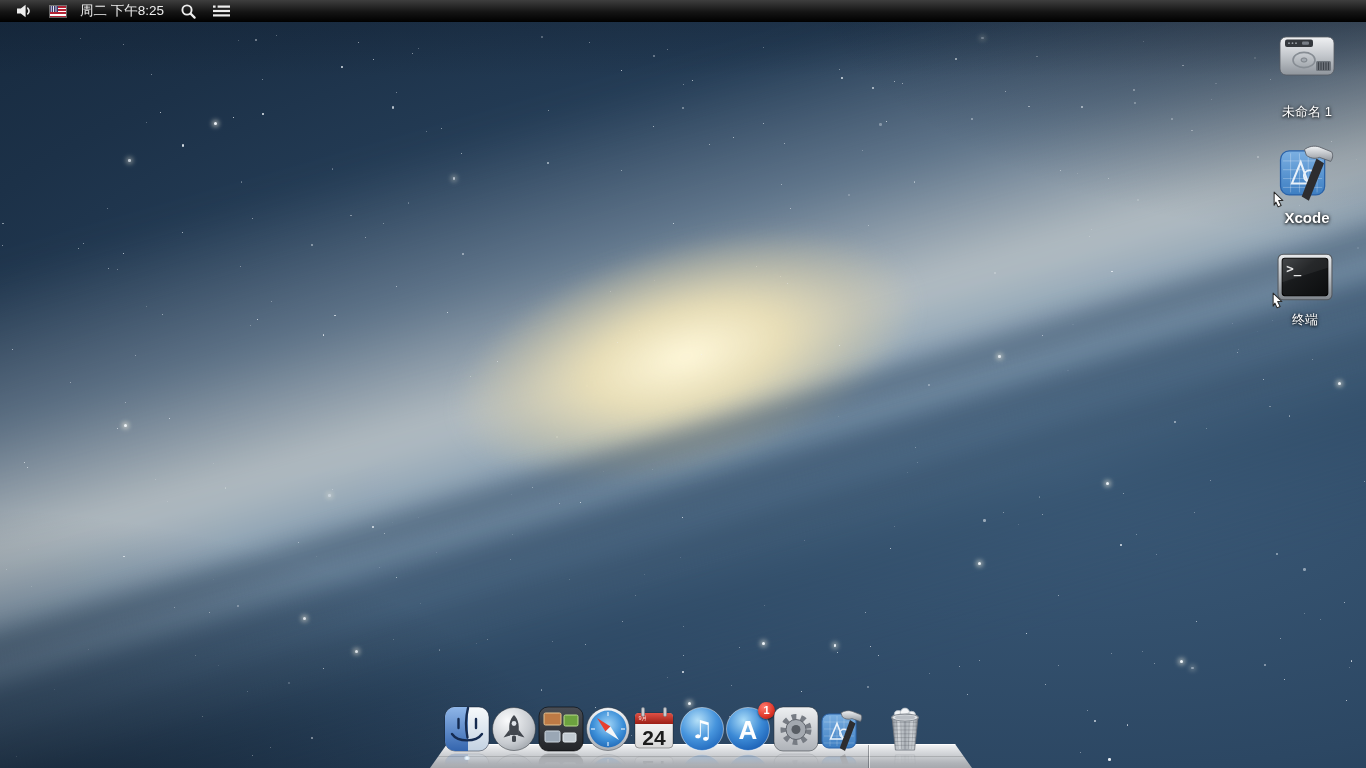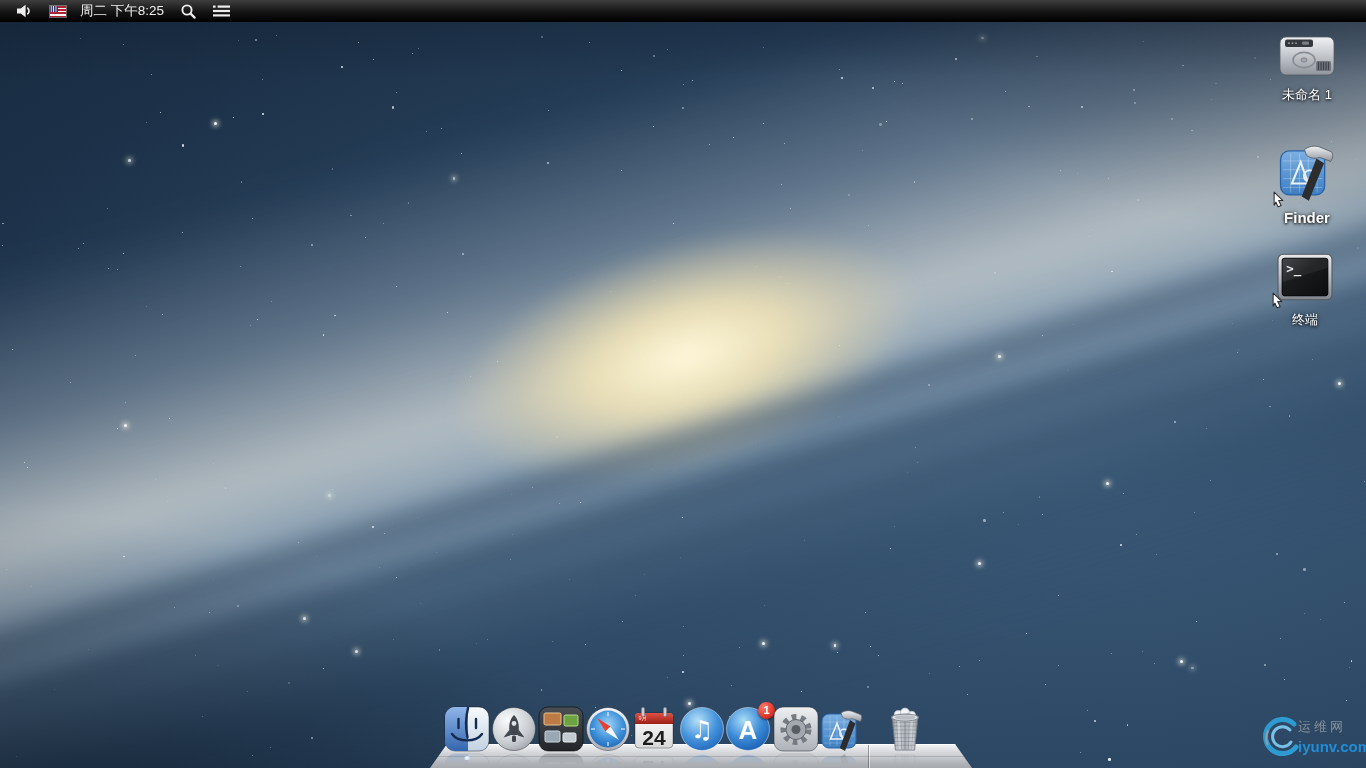--- a/index.html
+++ b/index.html
@@ -50,21 +50,21 @@
   #mb-clock{font-size:13.5px;margin-left:14px;}
   #mb-flag{width:16px;height:11px;position:relative;margin-left:17px;
     background:repeating-linear-gradient(#b22234 0 .85px,#b22234 .85px 1.6px,#fff 1.6px 3.2px);
     outline:1px solid rgba(255,255,255,.35);}
   #mb-flag .canton{position:absolute;left:0;top:0;width:7.5px;height:6px;background:#3c3b6e;
     background-image:radial-gradient(circle at 1px 1px, #fff .55px, transparent .6px);background-size:2.4px 2px;}
 
   
   .desk-icon{position:absolute;width:110px;text-align:center;cursor:default;z-index:10;}
   .desk-icon .art{position:relative;display:inline-block;}
-  .desk-label{color:#fff;text-shadow:0 1px 3px rgba(0,0,0,.95),0 0 4px rgba(0,0,0,.6);margin-top:3px;}
+  .desk-label{color:#fff;text-shadow:0 1px 3px rgba(0,0,0,.95),0 0 4px rgba(0,0,0,.6);margin-top:20px;}
   #desk-disk{left:1252px;top:33px;}
   #desk-disk .desk-label{font-size:13px;}
   #desk-xcode{left:1252px;top:142px;}
   #desk-xcode .desk-label{font-size:15px;font-weight:bold;margin-top:5px;}
   #desk-terminal{left:1250px;top:253px;}
   #desk-terminal .desk-label{font-size:13px;margin-top:6px;}
   .alias-arrow{position:absolute;left:-6px;bottom:-4px;width:14px;height:17px;}
 
   
   #dock-shelf{position:absolute;left:430px;top:744px;width:542px;height:24px;z-index:20;
@@ -499,21 +499,21 @@
         </g>
         <path d="M11 33 L18 16 L24 33 Z" fill="none" stroke="#eaf2fa" stroke-width="1.6"></path>
         <circle cx="25" cy="27" r="4.5" fill="none" stroke="#eaf2fa" stroke-width="1.4"></circle>
         <path d="M30.5 13 L36.5 16.8 L24.5 46.5 L18.8 43.2 Z" fill="#2d2d30"></path>
         <path d="M21 6 C24 3.5 29 2.5 33 4 L42.5 7.8 C44 10.2 43.3 13.4 41.8 15.4 L33 12.2 C29 13.8 25 12.6 22.5 10.5 Z" fill="url(#xh1)" stroke="#5a5f66" stroke-width=".7"></path>
       </svg>
       <svg class="alias-arrow" viewBox="0 0 11 15">
         <path d="M1.2 12.6 V1 L9 8.4 H5.2 L7.4 12.8 L4.7 14 L2.8 9.8 Z" fill="#fff" stroke="#2b2b2b" stroke-width=".9" stroke-linejoin="round"></path>
       </svg>
     </span>
-    <div class="desk-label">Finder</div>
+    <div class="desk-label">Xcode</div>
   </div>
 
   <div class="desk-icon" id="desk-terminal">
     <span class="art">
       <svg width="56" height="48" viewBox="0 0 54 46">
         <defs>
           <linearGradient id="tm1" x1="0" y1="0" x2="0" y2="1">
               <stop offset="0" stop-color="#e8eaec"></stop>
               <stop offset=".5" stop-color="#b9bdc2"></stop>
               <stop offset="1" stop-color="#7e848b"></stop>
@@ -983,25 +983,14 @@
               <line x1="27.5" y1="13" x2="26.5" y2="45"></line>
           <line x1="32" y1="13" x2="30" y2="45"></line>
         </g>
         <ellipse cx="23" cy="12" rx="13.8" ry="3.6" fill="#e2e5e8" stroke="#8a9097" stroke-width="1.2"></ellipse>
         <ellipse cx="23" cy="12" rx="10.8" ry="2.4" fill="#b9bec4"></ellipse>
       </svg>
     </div>
   </div>
     </div>
 
-  <div id="watermark">
-    <svg width="48" height="48" viewBox="0 0 48 48" style="position:absolute;left:0;top:2px;">
-      <path d="M36 10 A17 17 0 1 0 38 33" stroke="#2e9fd8" stroke-width="5" fill="none" stroke-linecap="round"></path>
-      <path d="M32 16 A10 10 0 1 0 33 28" stroke="#7cc8ee" stroke-width="3" fill="none" stroke-linecap="round"></path>
-      <path d="M10 17 A15 15 0 0 0 9.5 30" stroke="#9aa2aa" stroke-width="2" fill="none" stroke-linecap="round"></path>
-    </svg>
-    <div id="wm-text">
-      <div id="wm-name">运维网</div>
-      <div id="wm-url">iyunv.com</div>
-    </div>
-  </div>
 
 </div>
 
 </body></html>

